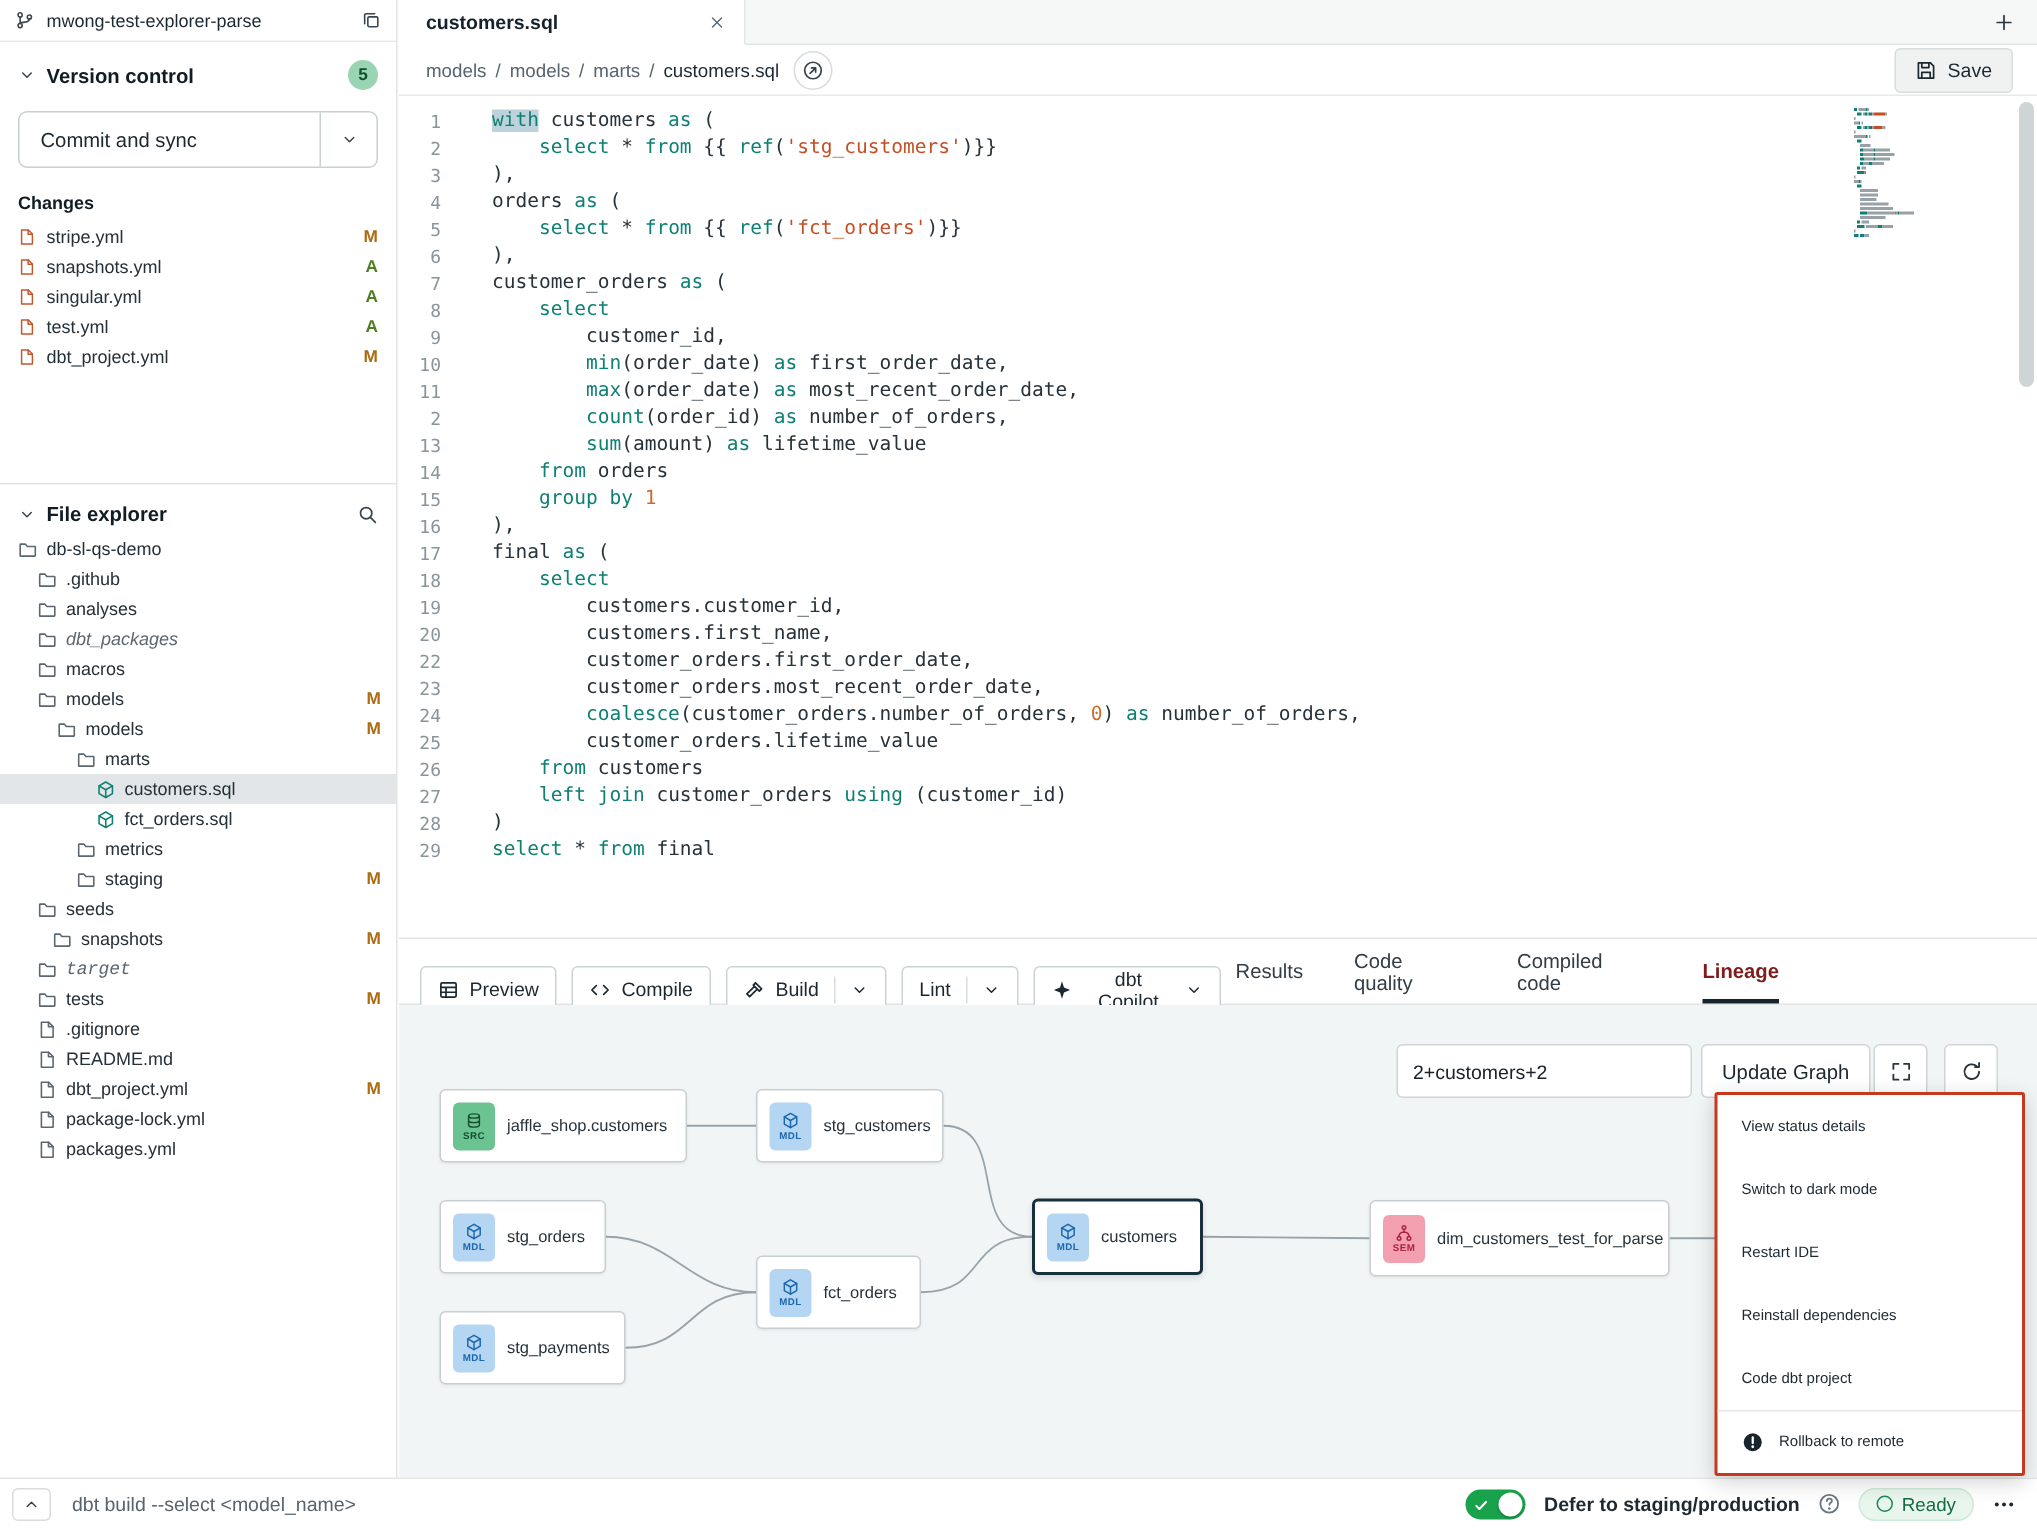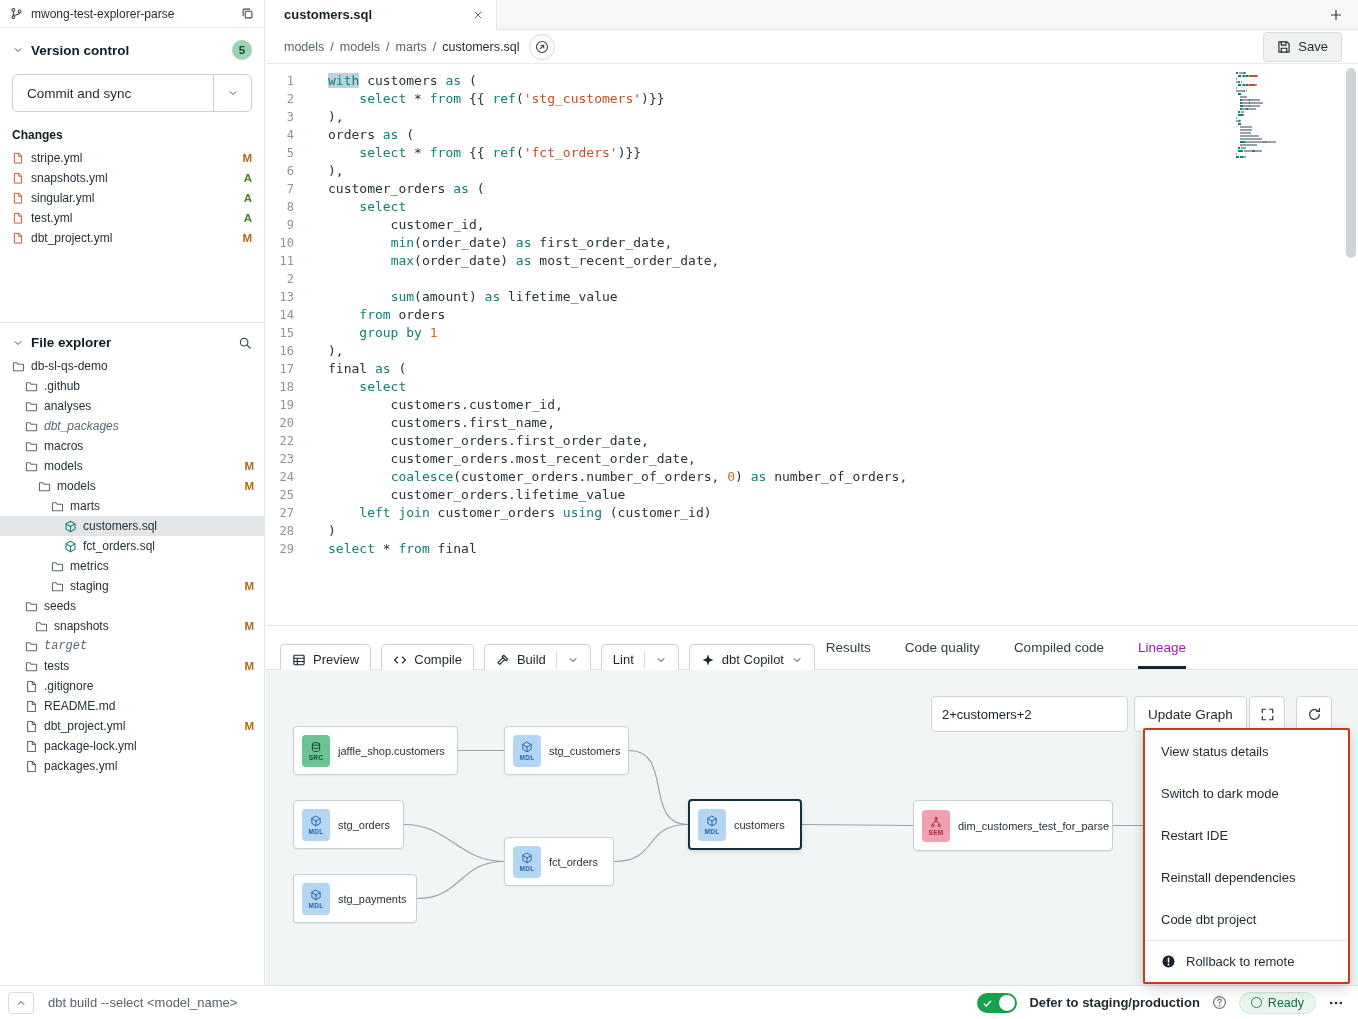--- a/index.html
+++ b/index.html
@@ -61,21 +61,21 @@
   .mm-seg{height:2px;}
   .mm-k{background:#0e8074;}.mm-p{background:#97a1a7;}.mm-s{background:#c44f27;}.mm-n{background:#cf6a2d;}
   .scrollbar{position:absolute;top:4px;right:2px;bottom:4px;width:10px;}
   .scroll-thumb{width:10px;height:190px;border-radius:5px;background:#cfd4d7;}
 
   .toolbar{height:45px;flex:none;border-top:1px solid #e2e5e5;border-bottom:1px solid #e2e5e5;display:flex;align-items:center;gap:10px;padding:0 14px;background:#fff;}
   .act-btn{height:32px;border:1px solid #ccd3d4;border-radius:4px;background:#fff;display:flex;align-items:center;gap:7px;padding:0 11px;font-size:13px;font-weight:500;color:#1c2830;cursor:pointer;}
   .btn-div{width:1px;height:18px;background:#d9dddd;margin:0 3px;}
   .result-tabs{margin-left:auto;margin-right:158px;display:flex;gap:34px;height:100%;align-items:stretch;}
   .rtab{display:flex;align-items:center;font-size:13.5px;color:#333d45;border-bottom:3px solid transparent;padding-top:3px;cursor:pointer;}
-  .rtab.active{font-weight:400;color:#a21caf;border-bottom-color:#16242e;}
+  .rtab.active{font-weight:700;color:#7f1d1d;border-bottom-color:#16242e;}
 
   
   .lineage{height:315px;flex:none;position:relative;background:#f2f5f5;overflow:hidden;}
   .edges{position:absolute;left:0;top:0;}
   .edges path{fill:none;stroke:#97a3aa;stroke-width:1.2;}
   .lnode{position:absolute;background:#fff;border:1px solid #c8cfd2;border-radius:4px;box-shadow:0 1px 2px rgba(0,0,0,.06);display:flex;align-items:center;gap:8px;padding:0 8px;cursor:pointer;}
   .lnode.selected{border:2px solid #16303e;box-shadow:0 2px 4px rgba(0,0,0,.12);}
   .lnode .chip{width:28px;height:32px;border-radius:4px;display:flex;flex-direction:column;align-items:center;justify-content:center;gap:1px;flex:none;}
   .chip .chip-label{font-size:6.5px;font-weight:700;letter-spacing:.3px;}
   .chip.SRC{background:#6cc392;color:#134f2e;}
@@ -84,21 +84,21 @@
   .lnode .nlabel{font-size:11px;color:#27323a;white-space:nowrap;}
   .lineage-controls{position:absolute;left:0;top:0;width:100%;height:0;}
   .graph-search{position:absolute;left:665px;top:26px;width:197px;height:36px;border:1px solid #cfd4d6;border-radius:4px;background:#fff;padding:0 10px;font-size:13px;color:#16212a;font-family:"Liberation Sans",sans-serif;}
   .update-btn{position:absolute;left:868px;top:26px;height:36px;padding:0 13px;border:1px solid #cfd4d6;border-radius:4px;background:#fff;font-size:13.5px;color:#1c2830;cursor:pointer;}
   .gicon-btn{position:absolute;top:26px;width:36px;height:36px;border:1px solid #cfd4d6;border-radius:4px;background:#fff;display:flex;align-items:center;justify-content:center;color:#2a343c;cursor:pointer;}
   .gicon-btn.expand{left:983px;}
   .gicon-btn.refresh{left:1030px;}
 
   
   .context-menu{position:absolute;left:1143px;top:728px;width:207px;background:#fff;border:2px solid #c5391c;border-radius:2px;box-shadow:0 4px 14px rgba(0,0,0,.18);z-index:50;}
-  .menu-item{height:42px;display:flex;align-items:center;gap:10px;padding:0 16px;font-size:13px;color:#1d2830;cursor:pointer;}
+  .menu-item{height:42px;display:flex;align-items:center;gap:10px;padding:0 16px;font-size:10px;color:#1d2830;cursor:pointer;}
   .menu-item.separated{border-top:1px solid #e4e7e7;}
   .menu-item .icon{color:#17242b;}
 
   
   .statusbar{position:absolute;left:0;right:0;bottom:0;height:34px;border-top:1px solid #e2e5e5;background:#fff;display:flex;align-items:center;}
   .collapse-btn{width:26px;height:22px;margin-left:8px;border:1px solid #d8dcdc;border-radius:4px;background:#fff;display:flex;align-items:center;justify-content:center;color:#39454e;cursor:pointer;}
   .cmd-text{margin-left:14px;font-size:13px;color:#57636d;}
   .sb-right{margin-left:auto;display:flex;align-items:center;gap:12px;padding-right:14px;}
   .toggle{width:40px;height:20px;border-radius:10px;background:#17a24b;position:relative;cursor:pointer;flex:none;}
   .toggle .icon{position:absolute;left:5px;top:5px;color:#fff;}
@@ -500,20 +500,21 @@
           <div class="code-line">
             <span class="gutter">10</span>
             <span class="code-text"><span class="p">        </span><span class="k">min</span><span class="p">(order_date) </span><span class="k">as</span><span class="p"> first_order_date,</span></span>
           </div>
           <div class="code-line">
             <span class="gutter">11</span>
             <span class="code-text"><span class="p">        </span><span class="k">max</span><span class="p">(order_date) </span><span class="k">as</span><span class="p"> most_recent_order_date,</span></span>
           </div>
           <div class="code-line">
             <span class="gutter">2</span>
+            <span class="code-text"><span class="p">        </span><span class="k">count</span><span class="p">(order_id) </span><span class="k">as</span><span class="p"> number_of_orders,</span></span>
           </div>
           <div class="code-line">
             <span class="gutter">13</span>
             <span class="code-text"><span class="p">        </span><span class="k">sum</span><span class="p">(amount) </span><span class="k">as</span><span class="p"> lifetime_value</span></span>
           </div>
           <div class="code-line">
             <span class="gutter">14</span>
             <span class="code-text"><span class="p">    </span><span class="k">from</span><span class="p"> orders</span></span>
           </div>
           <div class="code-line">
@@ -548,20 +549,24 @@
             <span class="gutter">23</span>
             <span class="code-text"><span class="p">        customer_orders.most_recent_order_date,</span></span>
           </div>
           <div class="code-line">
             <span class="gutter">24</span>
             <span class="code-text"><span class="p">        </span><span class="k">coalesce</span><span class="p">(customer_orders.number_of_orders, </span><span class="n">0</span><span class="p">) </span><span class="k">as</span><span class="p"> number_of_orders,</span></span>
           </div>
           <div class="code-line">
             <span class="gutter">25</span>
             <span class="code-text"><span class="p">        customer_orders.lifetime_value</span></span>
+          </div>
+          <div class="code-line">
+            <span class="gutter">26</span>
+            <span class="code-text"><span class="p">    </span><span class="k">from</span><span class="p"> customers</span></span>
           </div>
           <div class="code-line">
             <span class="gutter">27</span>
             <span class="code-text"><span class="p">    </span><span class="k">left join</span><span class="p"> customer_orders </span><span class="k">using</span><span class="p"> (customer_id)</span></span>
           </div>
           <div class="code-line">
             <span class="gutter">28</span>
             <span class="code-text"><span class="p">)</span></span>
           </div>
           <div class="code-line">

